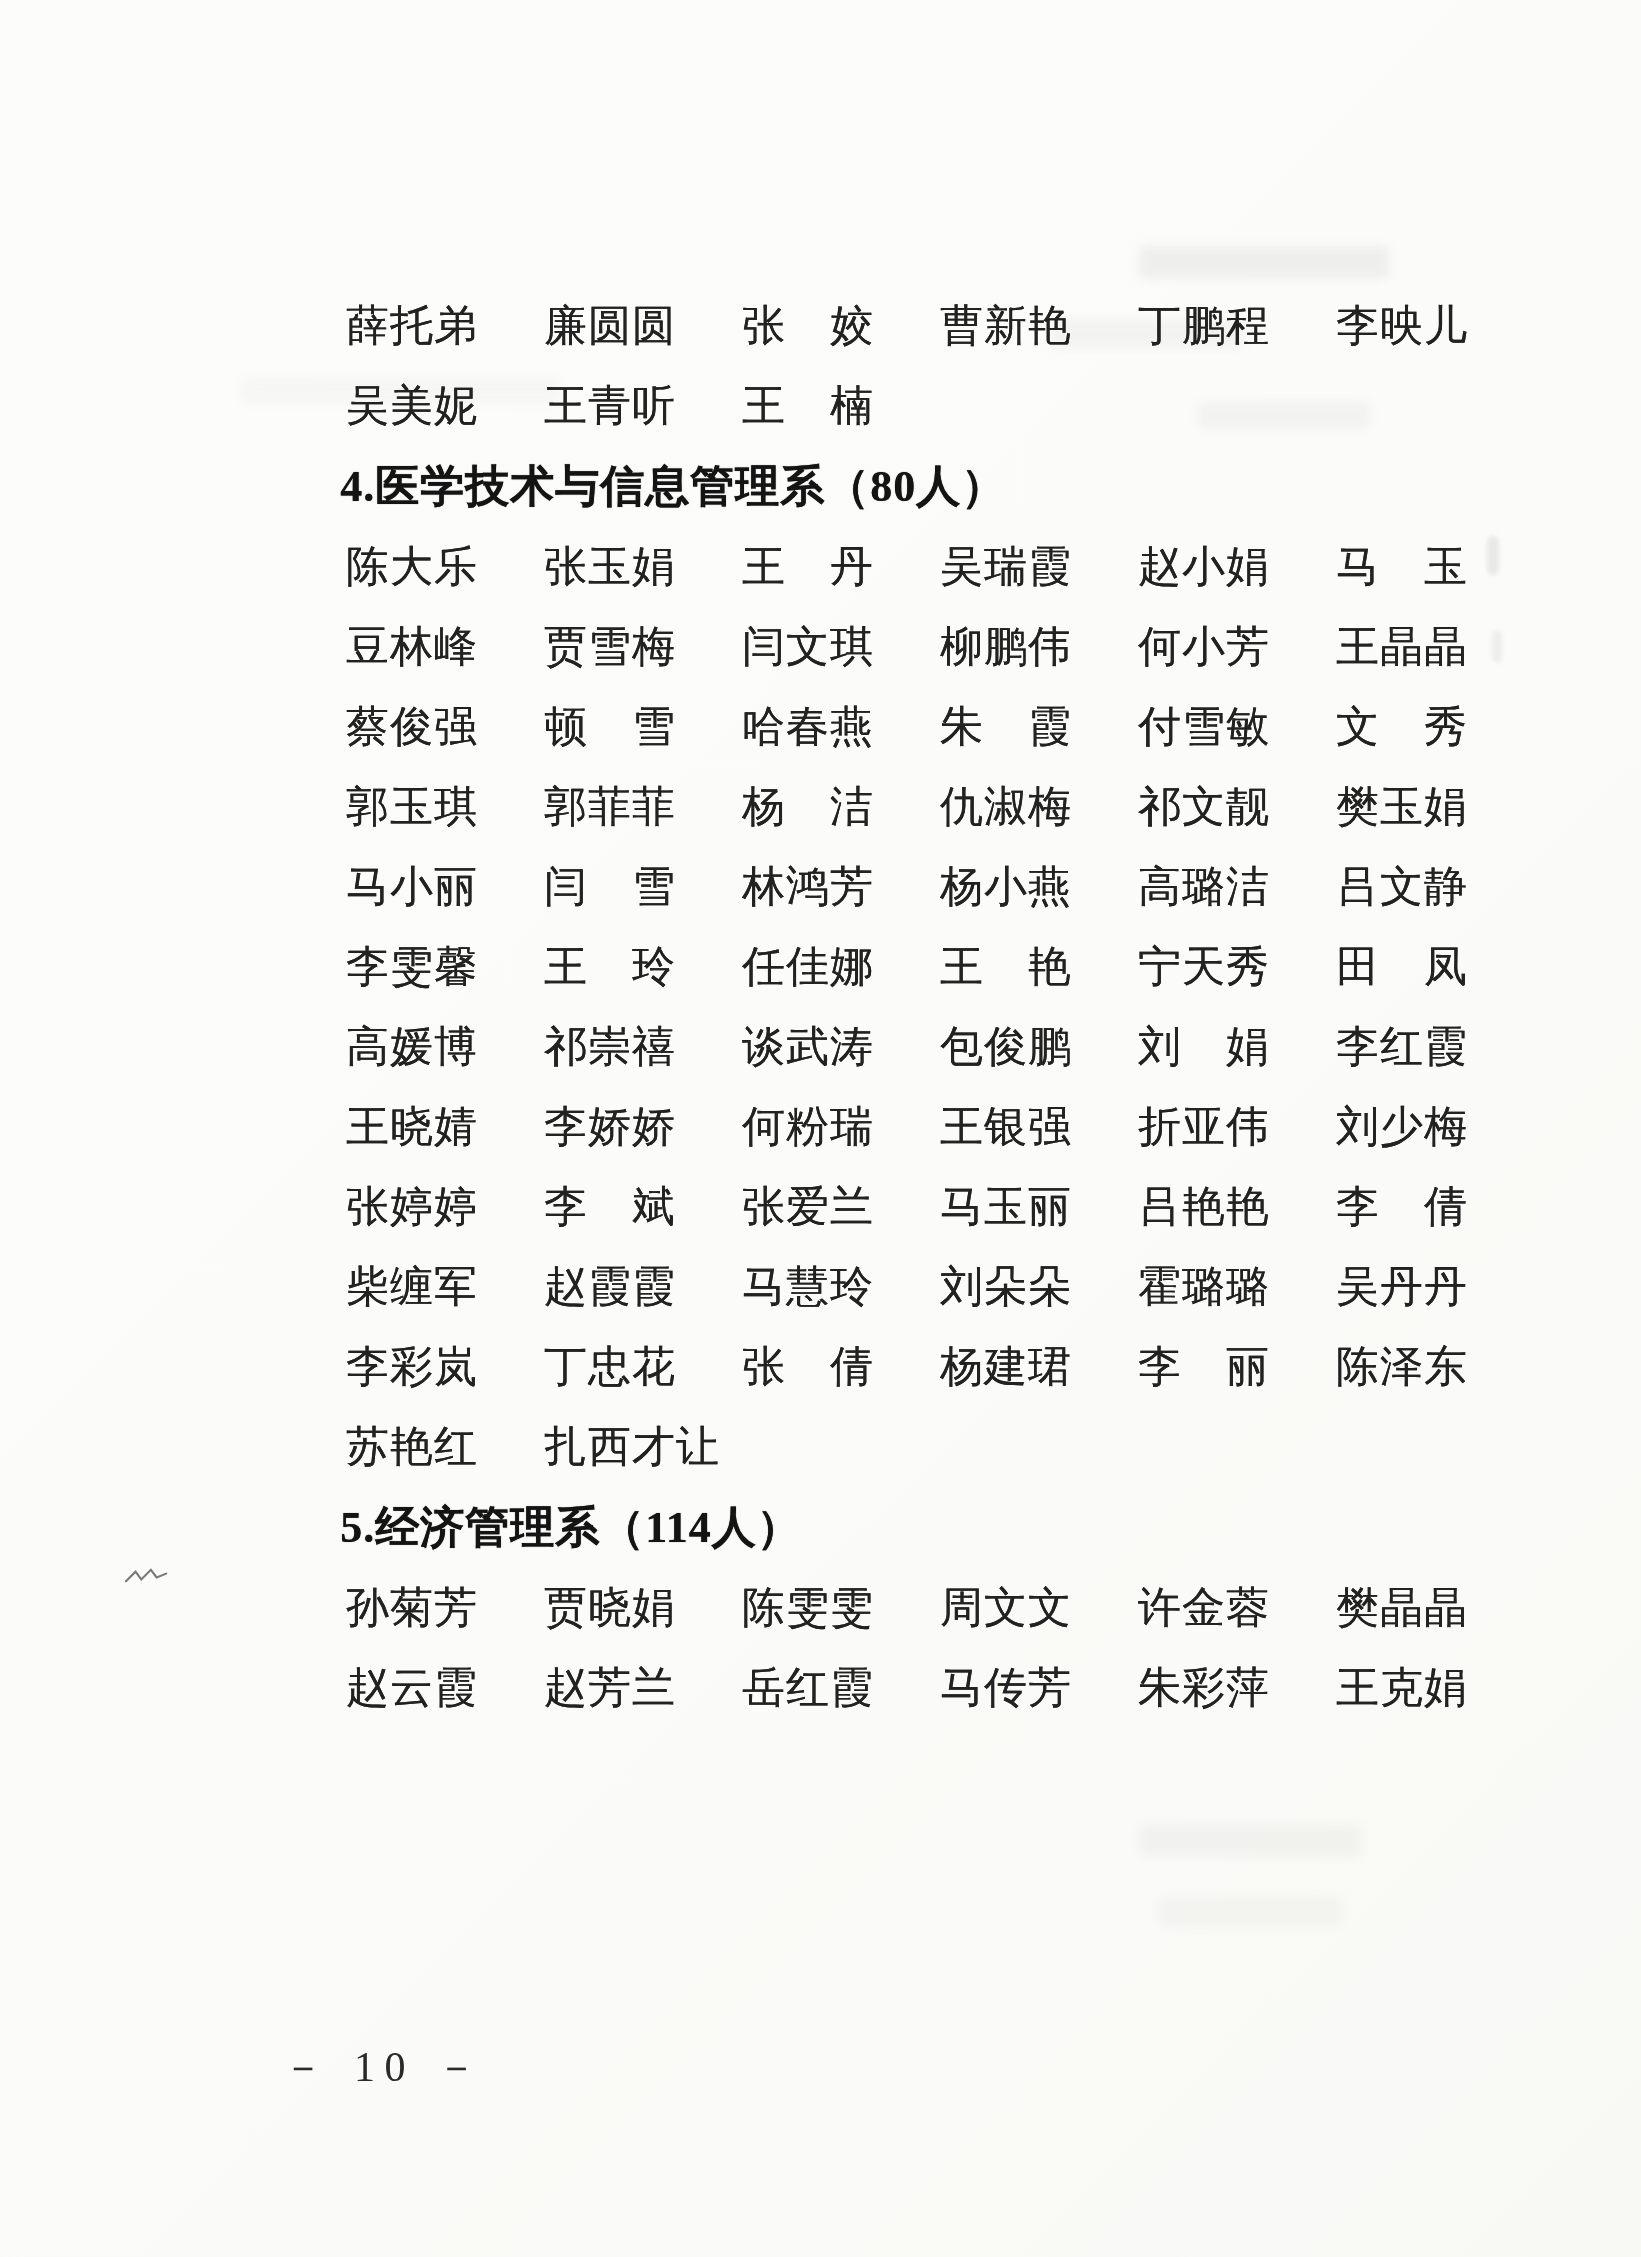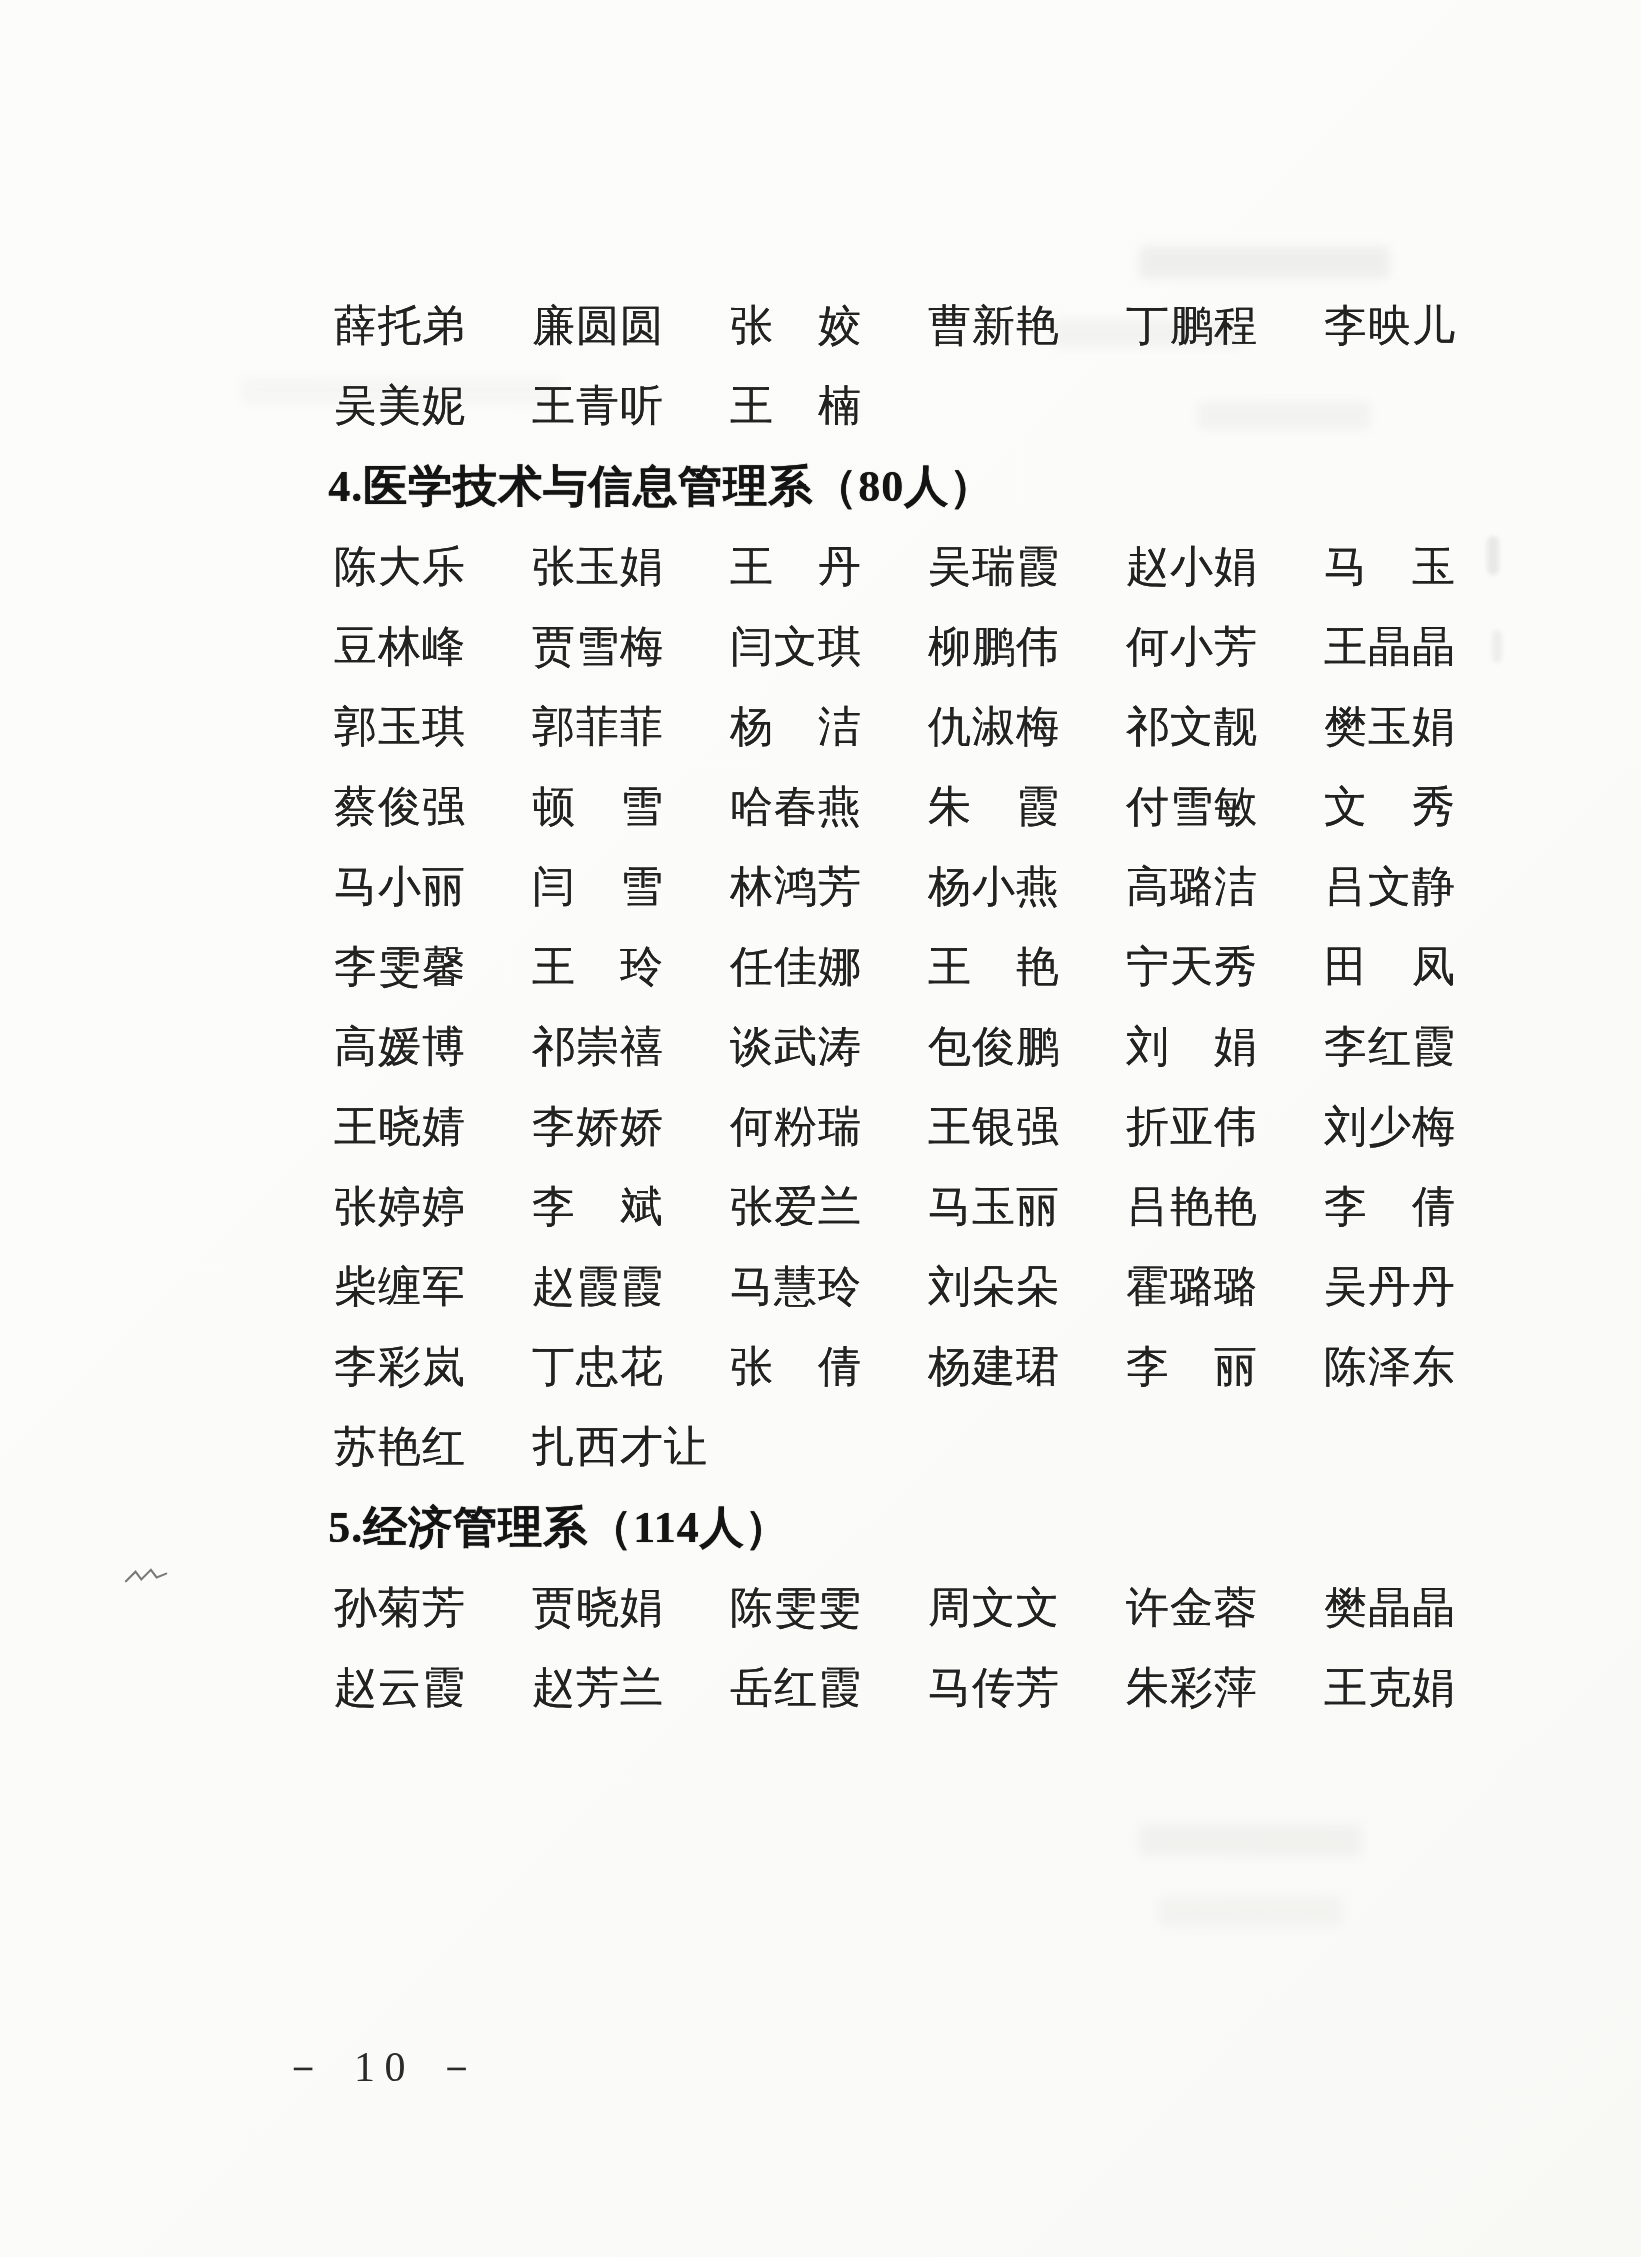--- a/index.html
+++ b/index.html
@@ -10,21 +10,21 @@
     overflow:hidden;
   }
   .page{
     position:relative;
     width:1641px;height:2257px;
     background:linear-gradient(135deg,#fcfcfa 0%,#fbfbf9 55%,#f8f8f5 100%);
     color:#1e1e1e;
   }
   .content{
     position:absolute;
-    left:334px; top:286px;
+    left:346px; top:286px;
     width:1217px;
   }
   .row{
     height:80px;
     display:flex;
     align-items:center;
     white-space:nowrap;
   }
   .name-cell{
     flex:0 0 198px;
@@ -116,36 +116,36 @@
       </div>
       <div class="row names-row">
         <span class="name-cell">豆林峰</span>
         <span class="name-cell">贾雪梅</span>
         <span class="name-cell">闫文琪</span>
         <span class="name-cell">柳鹏伟</span>
         <span class="name-cell">何小芳</span>
         <span class="name-cell">王晶晶</span>
       </div>
       <div class="row names-row">
+        <span class="name-cell">蔡俊强</span>
+        <span class="name-cell">顿　雪</span>
+        <span class="name-cell">哈春燕</span>
+        <span class="name-cell">朱　霞</span>
+        <span class="name-cell">付雪敏</span>
+        <span class="name-cell">文　秀</span>
+      </div>
+      <div class="row names-row">
         <span class="name-cell">郭玉琪</span>
         <span class="name-cell">郭菲菲</span>
         <span class="name-cell">杨　洁</span>
         <span class="name-cell">仇淑梅</span>
         <span class="name-cell">祁文靓</span>
         <span class="name-cell">樊玉娟</span>
       </div>
       <div class="row names-row">
-        <span class="name-cell">蔡俊强</span>
-        <span class="name-cell">顿　雪</span>
-        <span class="name-cell">哈春燕</span>
-        <span class="name-cell">朱　霞</span>
-        <span class="name-cell">付雪敏</span>
-        <span class="name-cell">文　秀</span>
-      </div>
-      <div class="row names-row">
         <span class="name-cell">马小丽</span>
         <span class="name-cell">闫　雪</span>
         <span class="name-cell">林鸿芳</span>
         <span class="name-cell">杨小燕</span>
         <span class="name-cell">高璐洁</span>
         <span class="name-cell">吕文静</span>
       </div>
       <div class="row names-row">
         <span class="name-cell">李雯馨</span>
         <span class="name-cell">王　玲</span>

